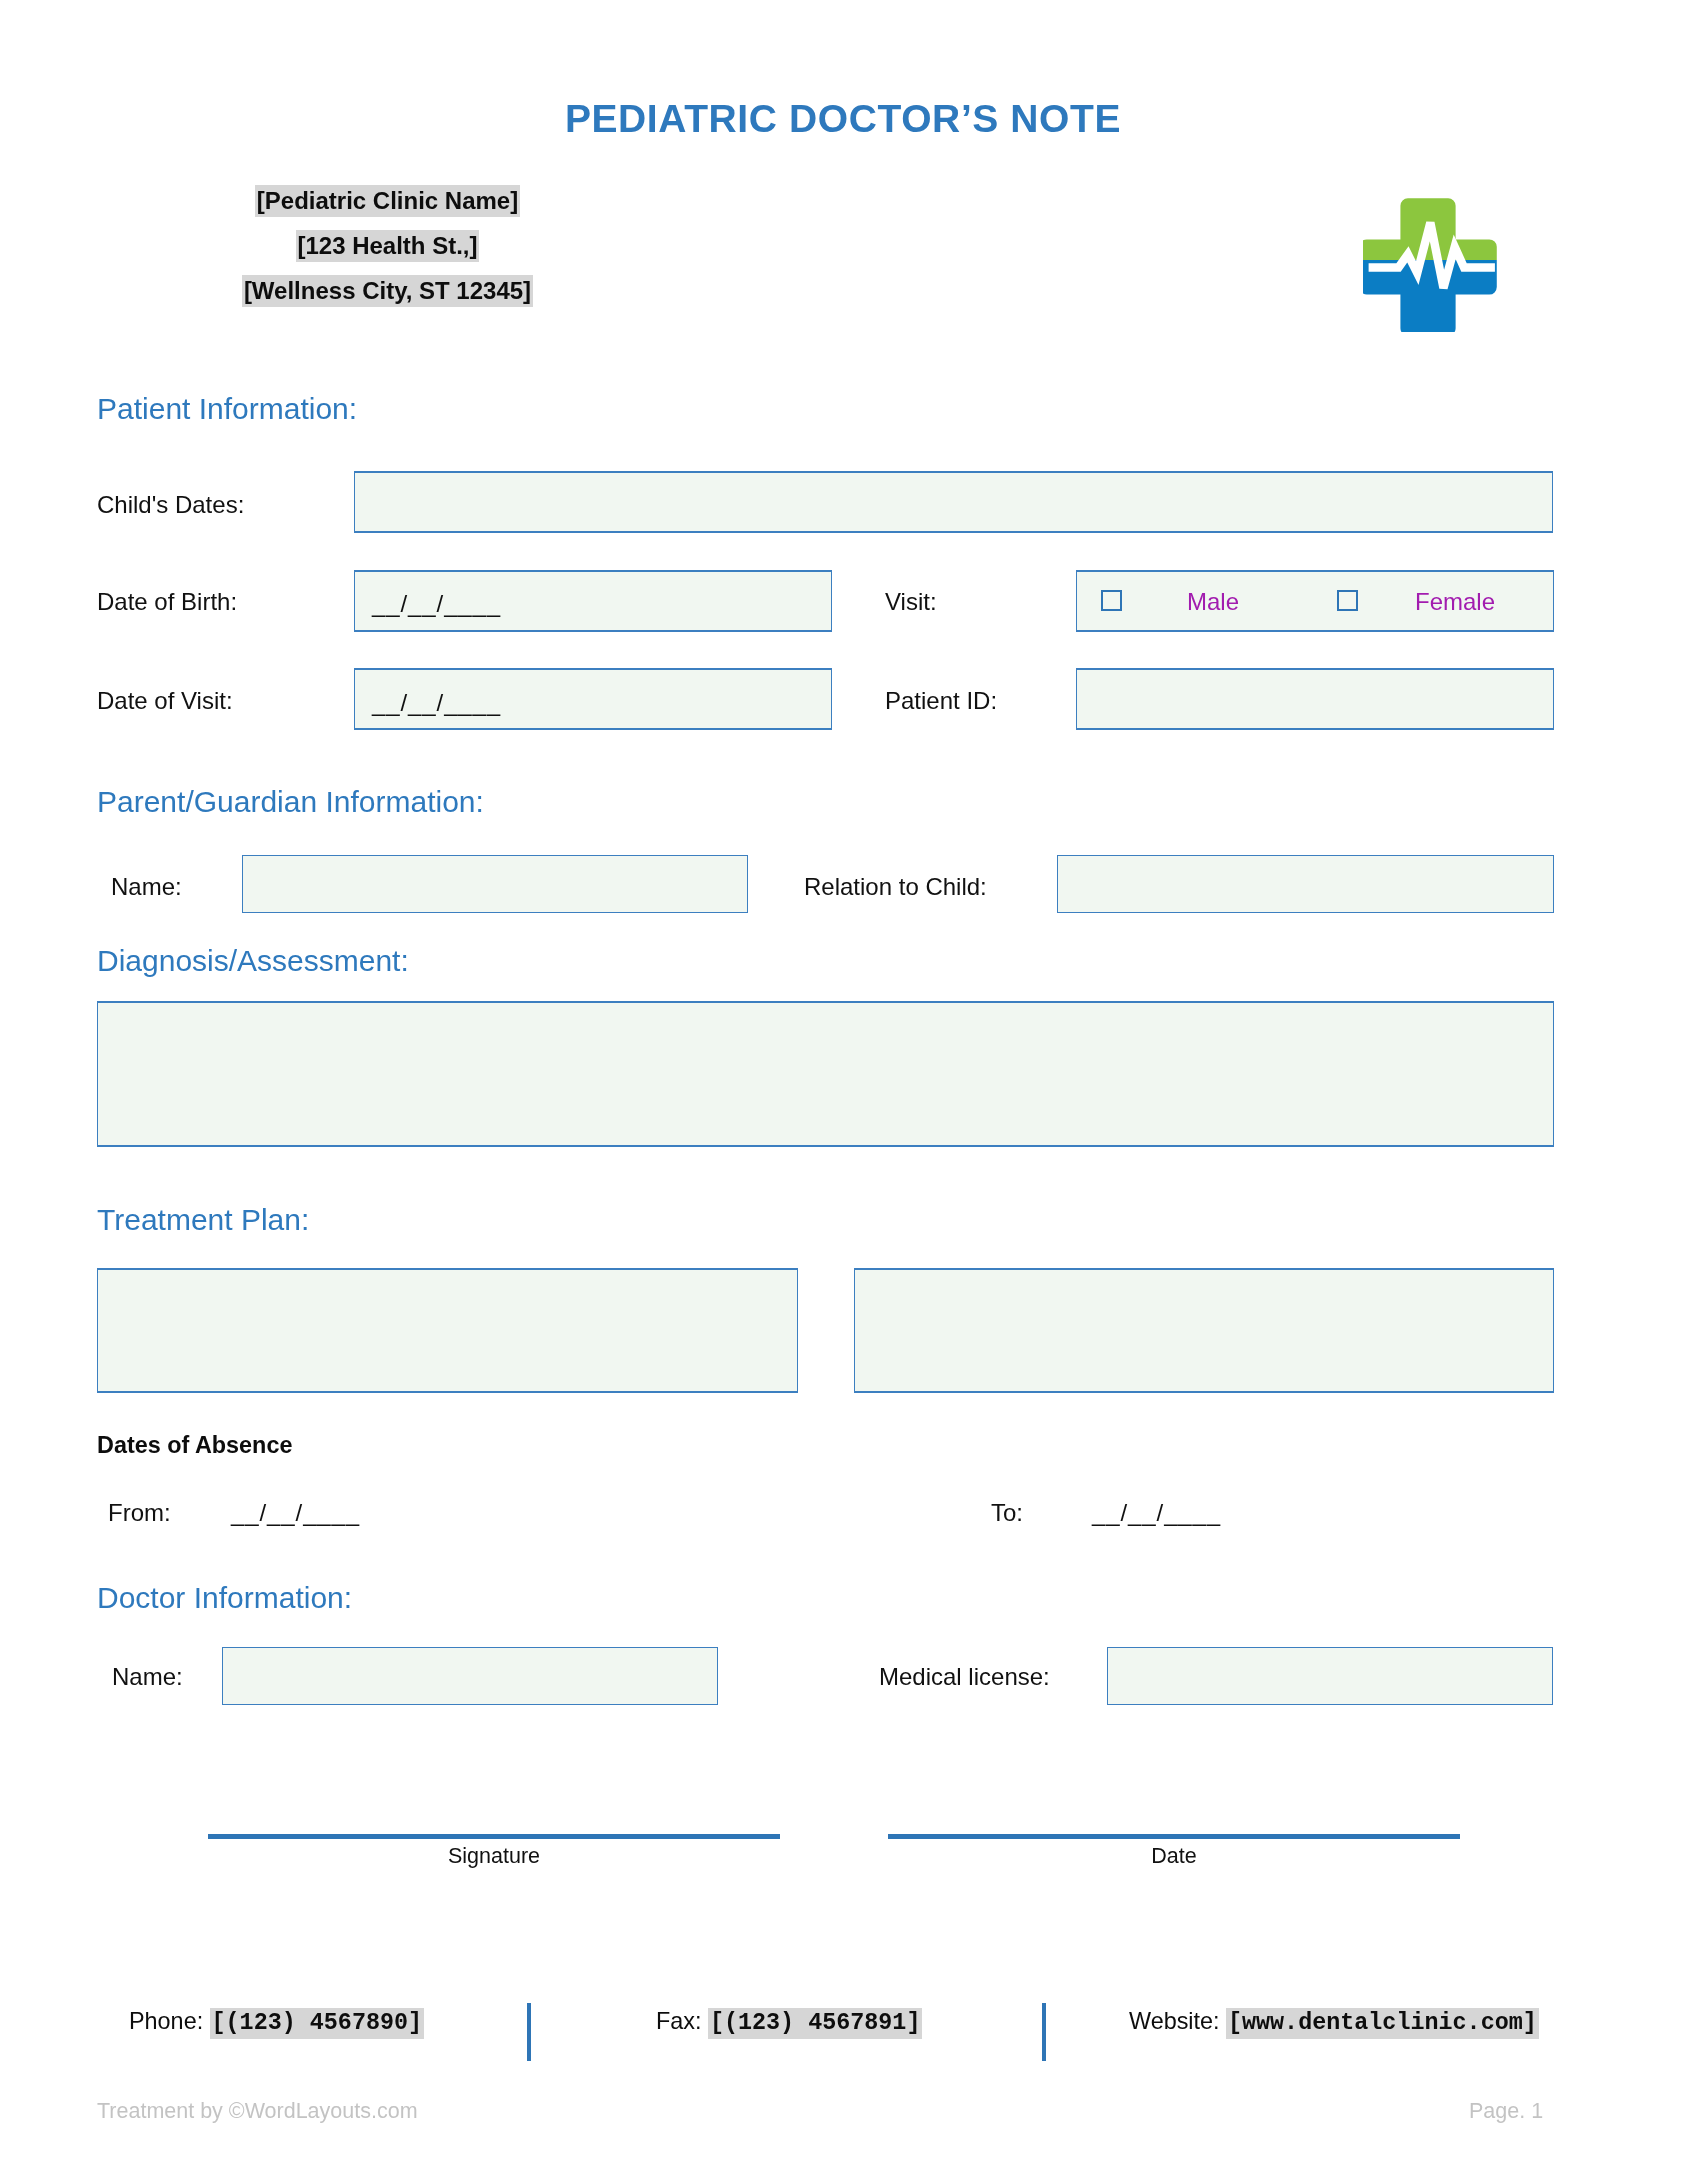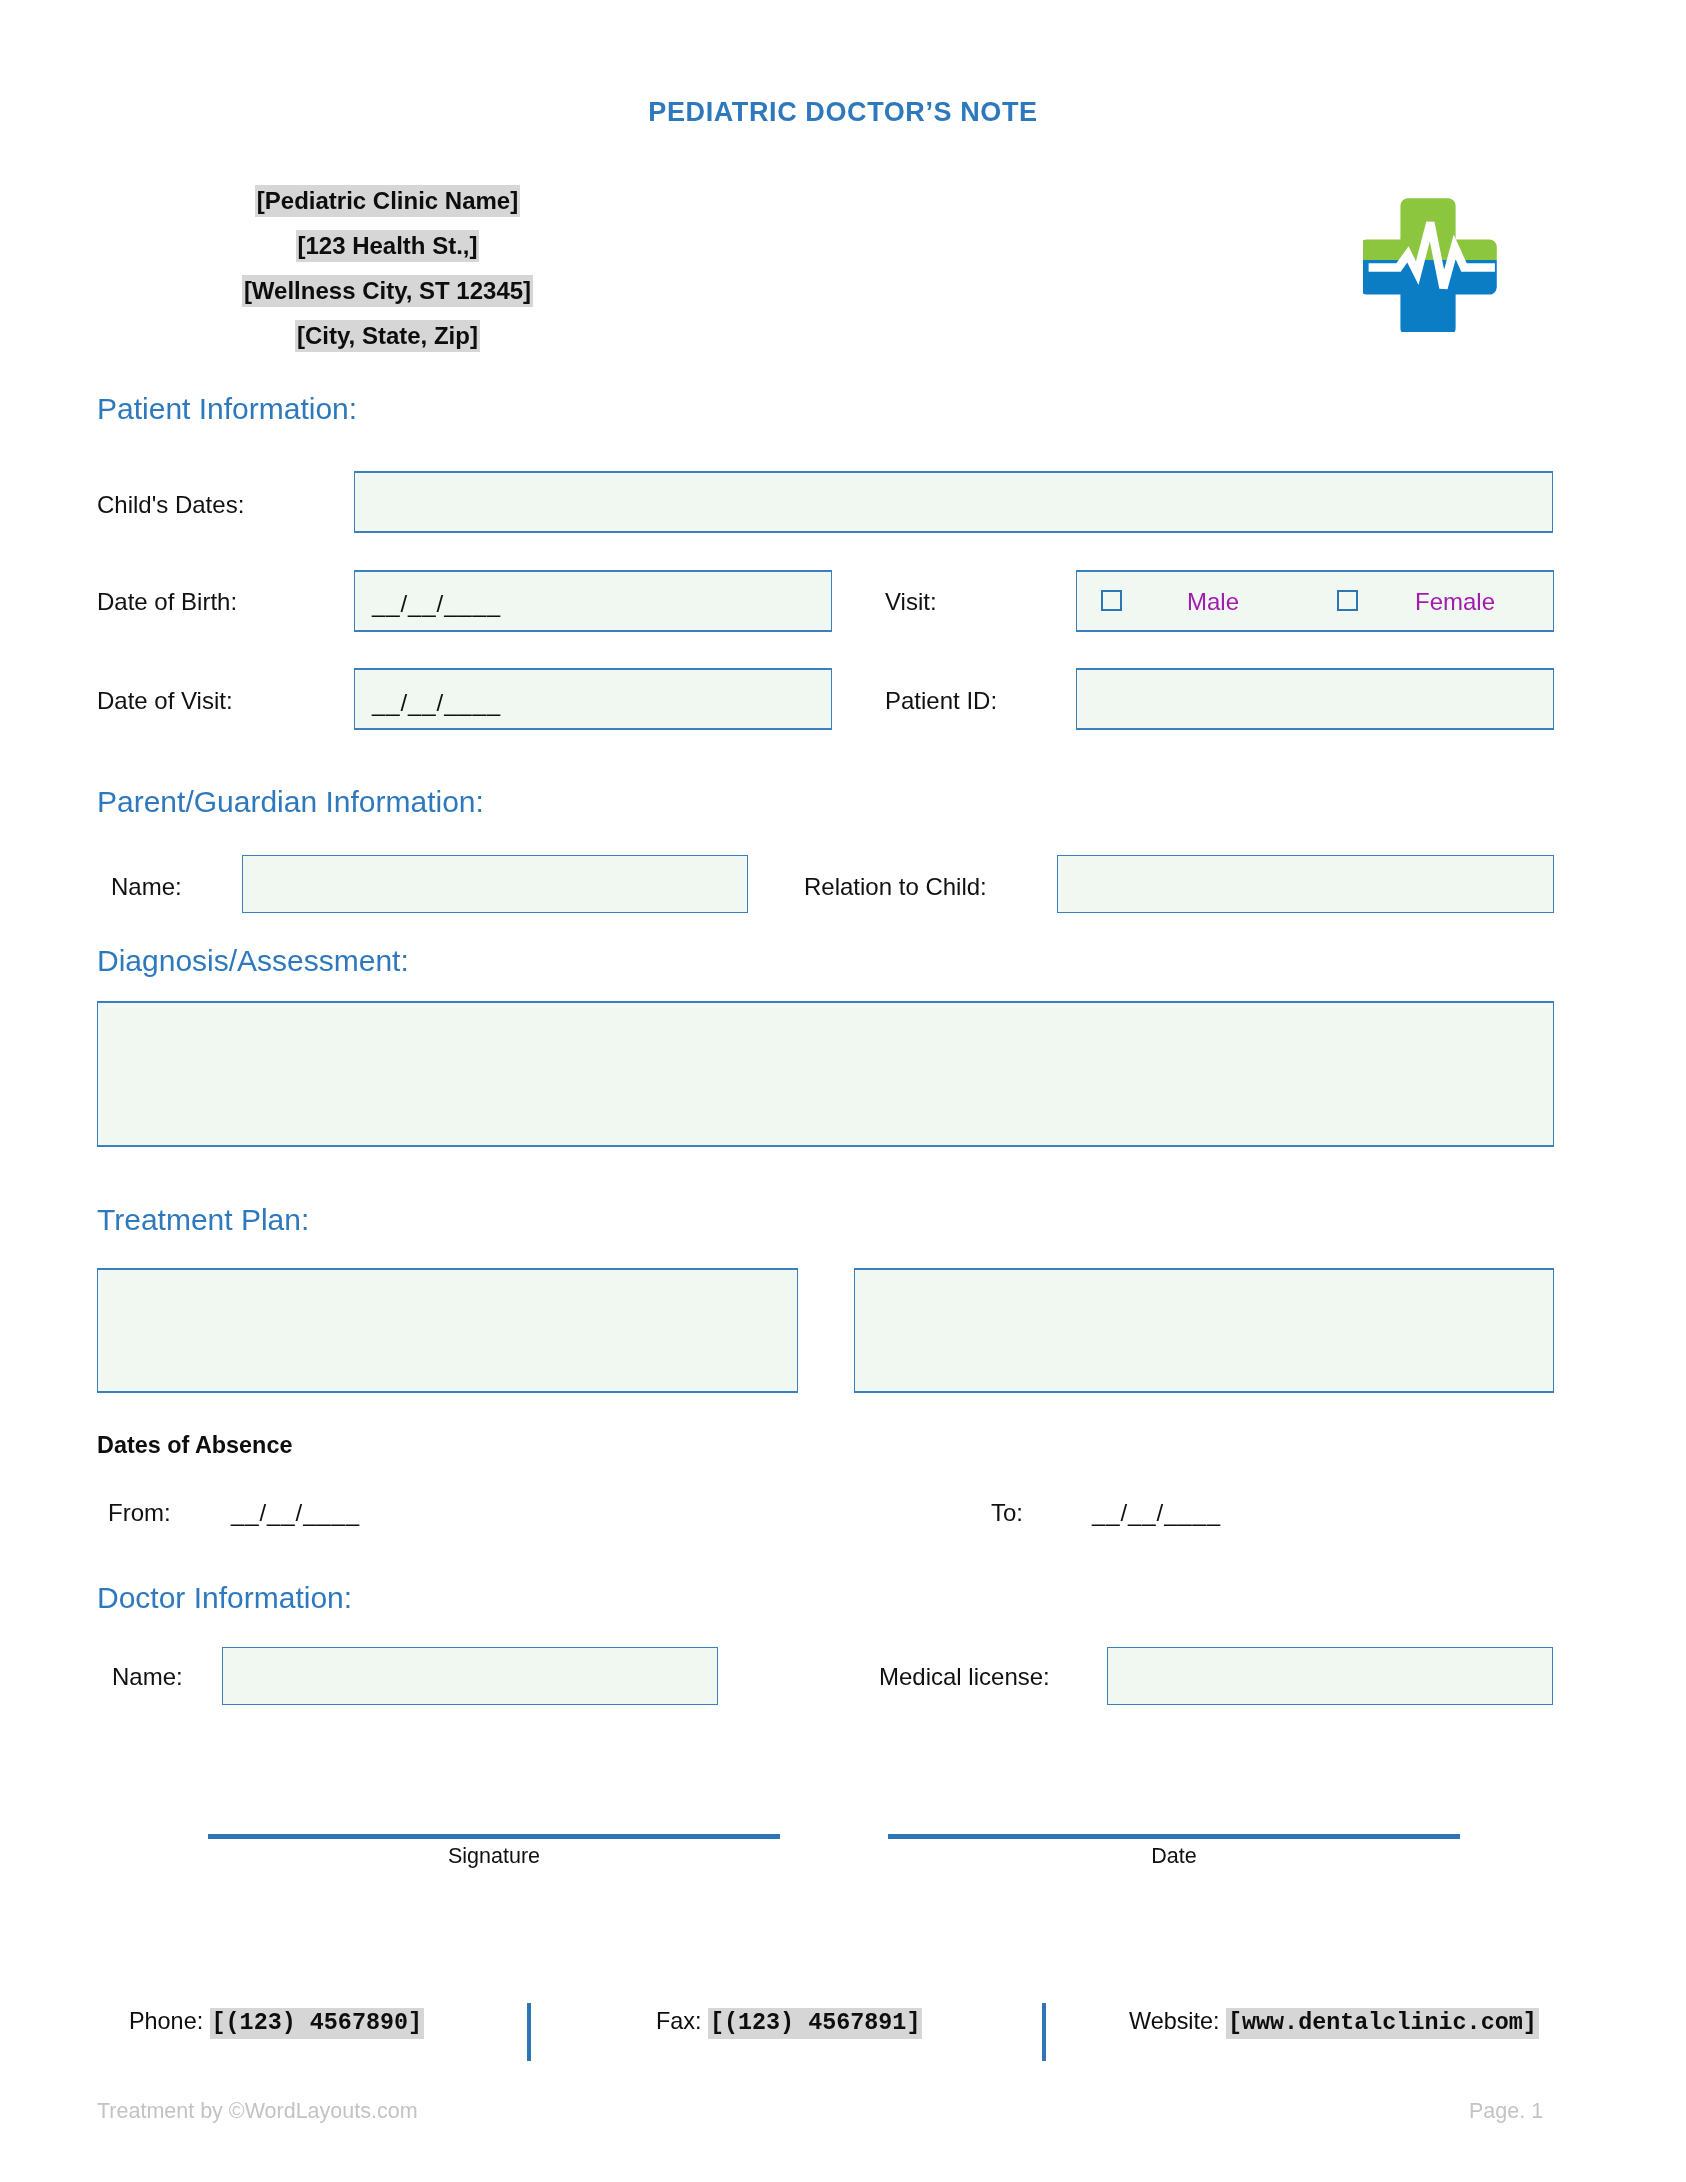--- a/index.html
+++ b/index.html
@@ -20,21 +20,21 @@
     box-sizing: border-box;
   }
 
   
   .doc-title {
     position: absolute;
     left: 0;
     top: 97px;
     width: 1686px;
     text-align: center;
-    font-size: 27px;
+    font-size: 39px;
     font-weight: bold;
     color: #2E79BD;
     letter-spacing: 0.6px;
   }
 
   
   .clinic-block {
     position: absolute;
     left: 97px;
     top: 178px;
@@ -170,21 +170,20 @@
 <body>
 
 <div id="page">
 
   <div class="doc-title">PEDIATRIC DOCTOR’S NOTE</div>
 
   <div class="clinic-block">
     <div class="clinic-line"><span>[Pediatric Clinic Name]</span></div>
     <div class="clinic-line"><span>[123 Health St.,]</span></div>
     <div class="clinic-line"><span>[Wellness City, ST 12345]</span></div>
-    <div class="clinic-line"><span>[City, State, Zip]</span></div>
   </div>
 
   <div class="logo">
     <svg viewBox="0 0 155 155" width="145" height="145" aria-hidden="true">
       <defs>
         <clipPath id="clipTop">
             <rect x="0" y="0" width="155" height="78"></rect>
           </clipPath>
         <clipPath id="clipBottom">
             <rect x="0" y="78" width="155" height="77"></rect>

